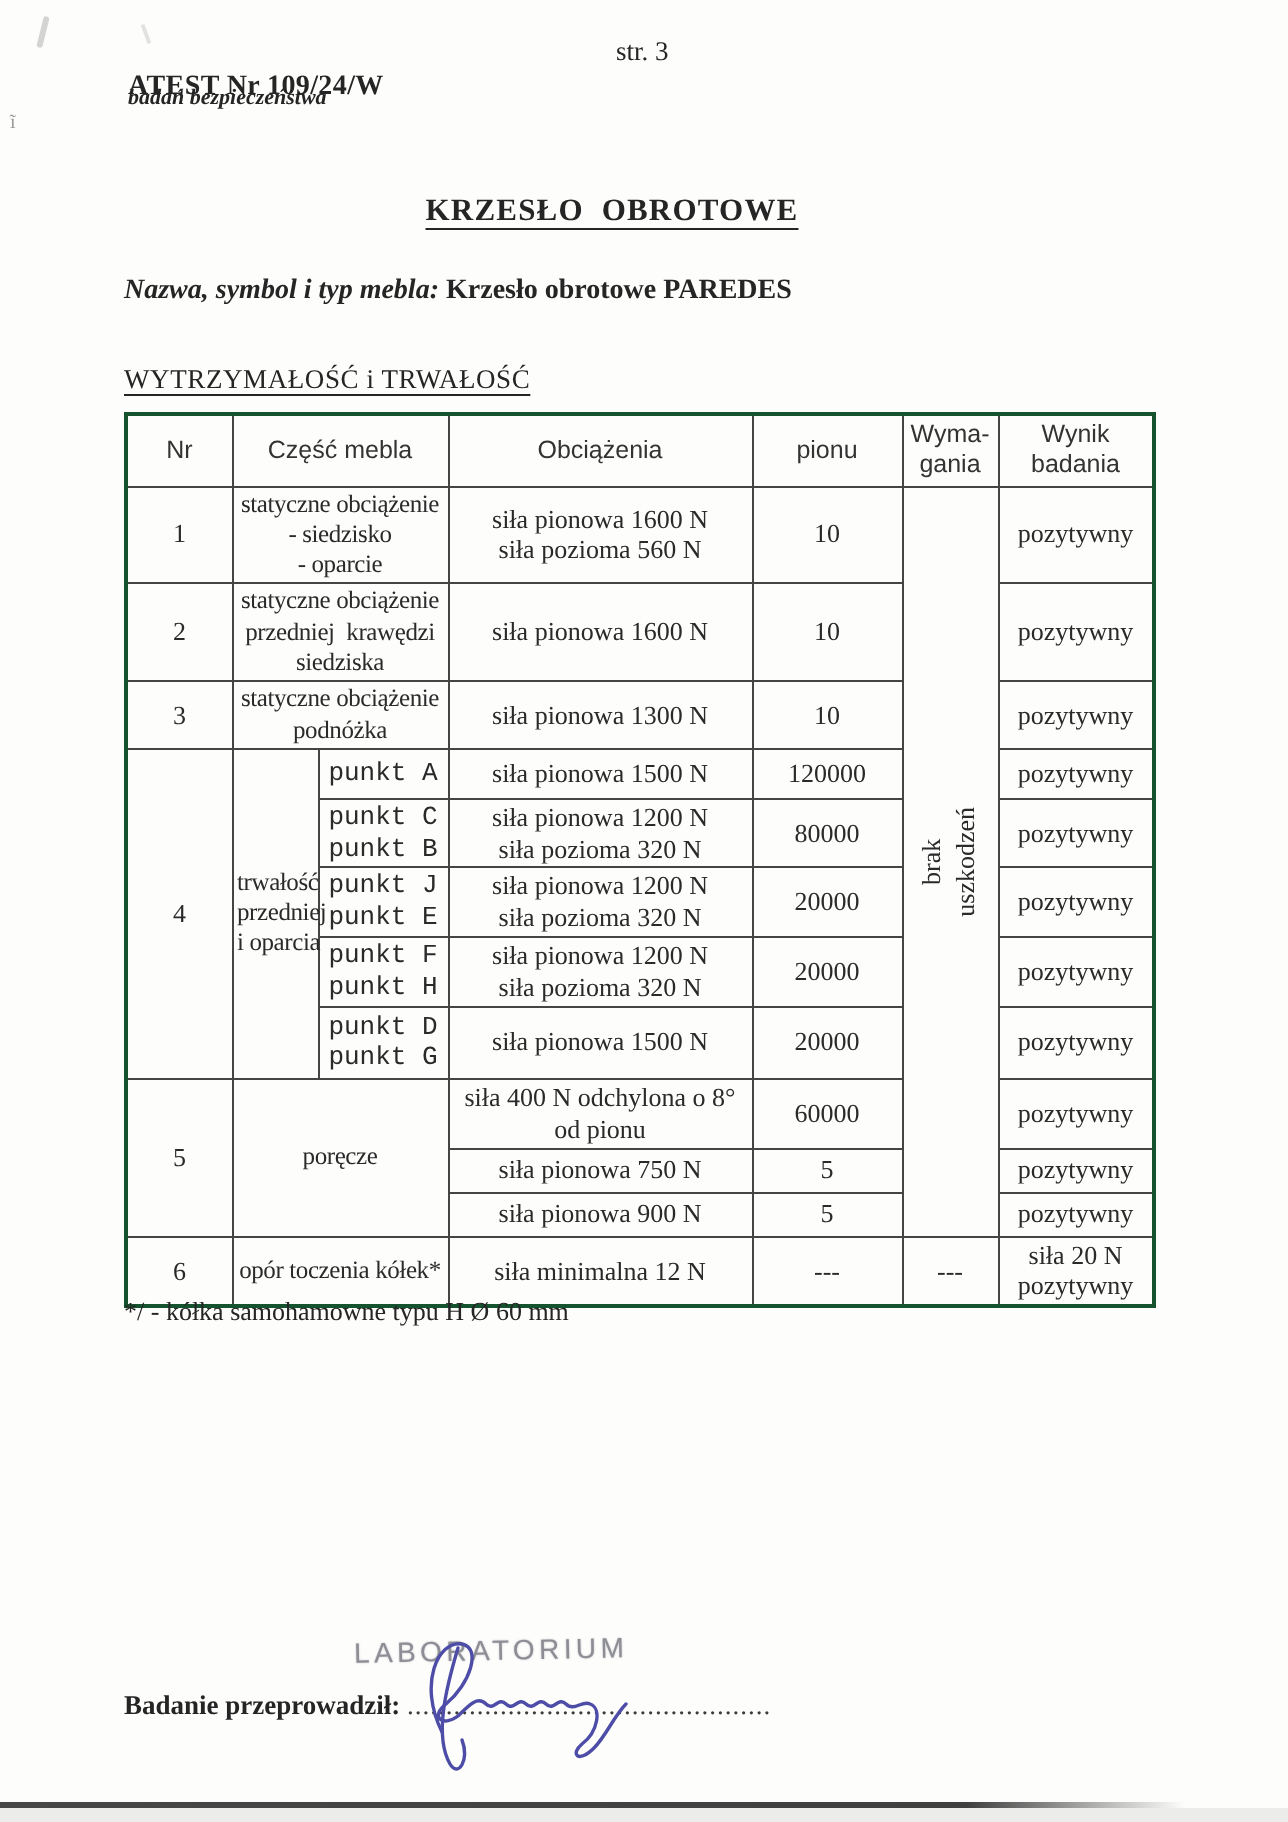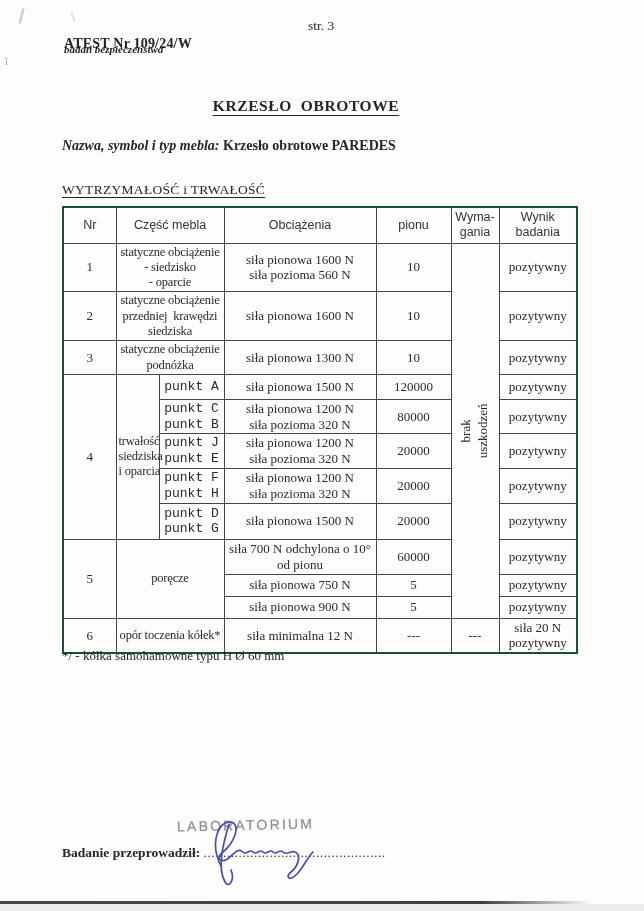--- a/index.html
+++ b/index.html
@@ -157,21 +157,21 @@
       <td>3</td>
       <td colspan="2" class="left part pre">statyczne obciążenie
 podnóżka</td>
       <td class="pre">siła pionowa 1300 N</td>
       <td>10</td>
       <td>pozytywny</td>
     </tr>
     <tr style="height:25px">
       <td rowspan="5">4</td>
       <td rowspan="5" class="left part pre">trwałość
-siedziska
+przedniej
 i oparcia</td>
       <td class="punkt pre">punkt A</td>
       <td class="pre">siła pionowa 1500 N</td>
       <td>120000</td>
       <td>pozytywny</td>
     </tr>
     <tr style="height:33px">
       <td class="punkt pre">punkt C
 punkt B</td>
       <td class="pre">siła pionowa 1200 N
@@ -198,21 +198,21 @@
     <tr style="height:36px">
       <td class="punkt pre">punkt D
 punkt G</td>
       <td class="pre">siła pionowa 1500 N</td>
       <td>20000</td>
       <td>pozytywny</td>
     </tr>
     <tr style="height:34px">
       <td rowspan="3">5</td>
       <td colspan="2" rowspan="3" class="left part pre">poręcze</td>
-      <td class="pre">siła 700 N odchylona o 10°
+      <td class="pre">siła 400 N odchylona o 8°
 od pionu</td>
       <td>60000</td>
       <td>pozytywny</td>
     </tr>
     <tr style="height:22px">
       <td class="pre">siła pionowa 750 N</td>
       <td>5</td>
       <td>pozytywny</td>
     </tr>
     <tr style="height:22px">

